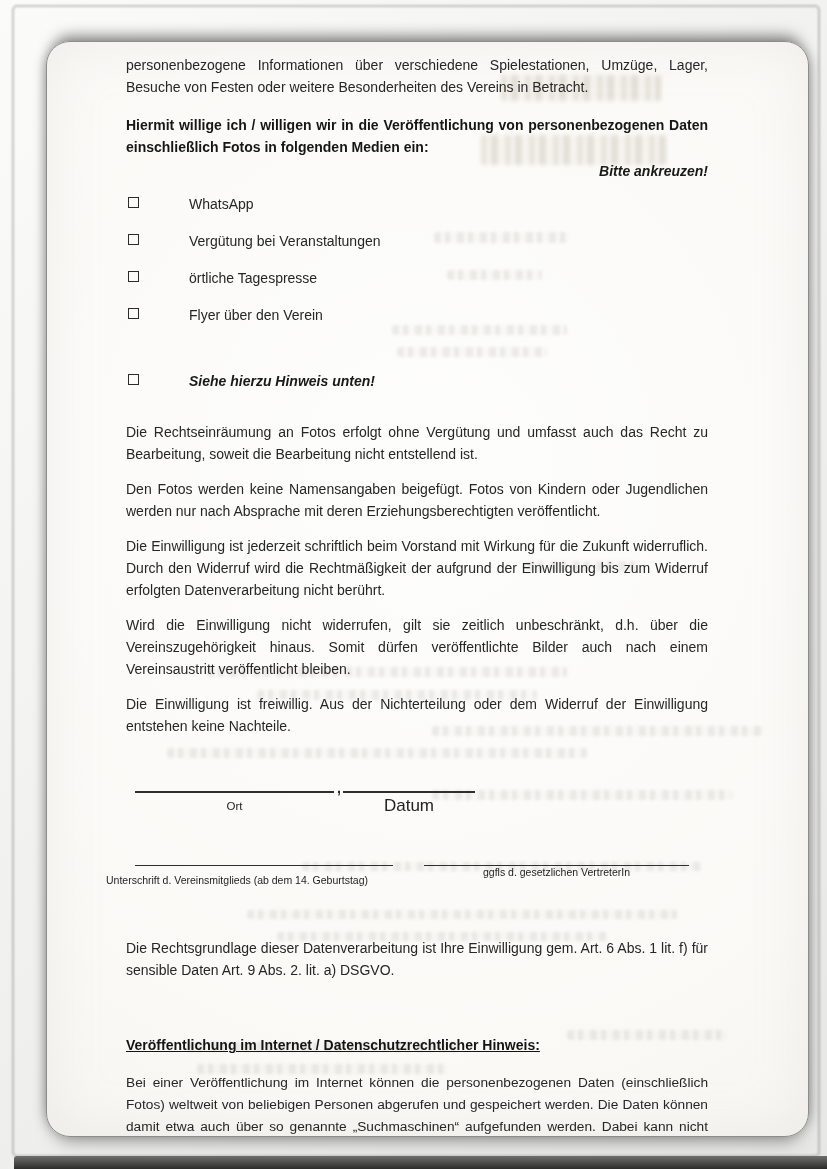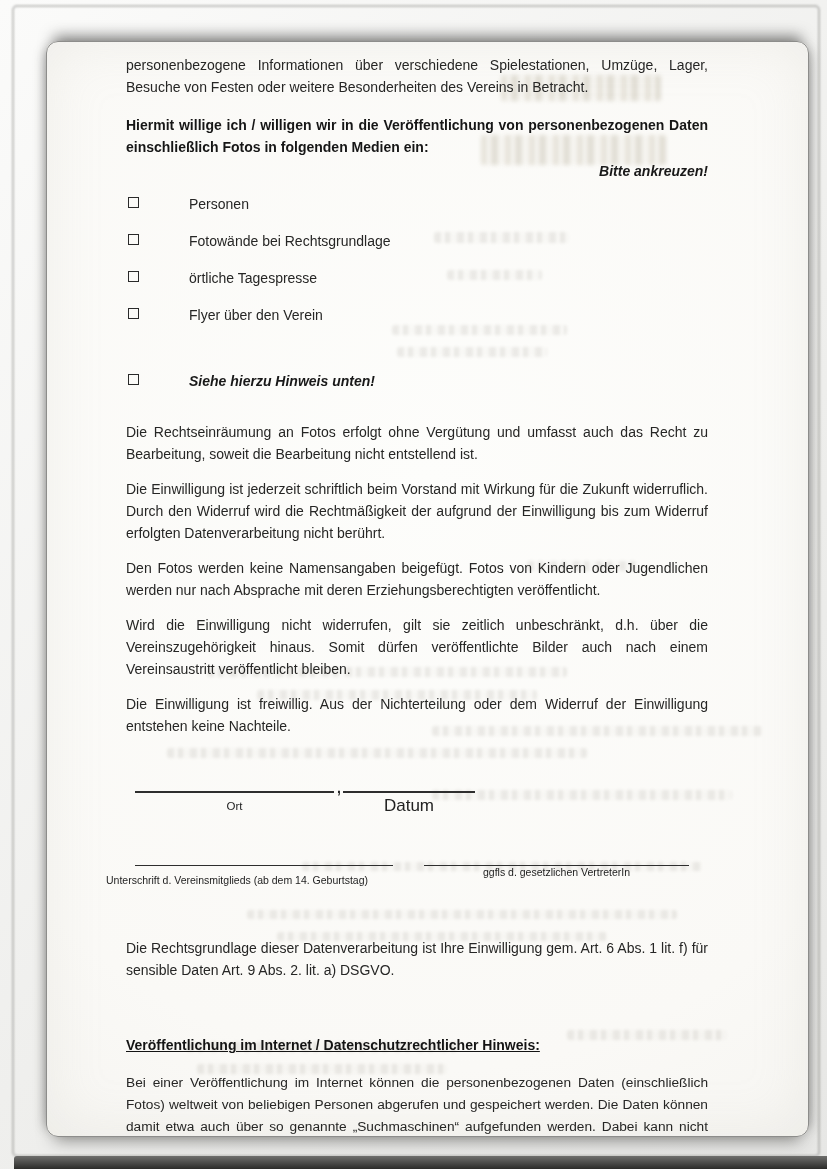--- a/index.html
+++ b/index.html
@@ -18,21 +18,21 @@
   .bottom-bar{
     position:absolute;left:14px;right:0;bottom:0;height:13px;
     background:linear-gradient(#6f6f6d,#2b2b29);
     border-radius:3px 0 0 0;
   }
   
   .page{
     position:absolute;left:46px;top:41px;width:761px;height:1094px;
     background:
       radial-gradient(120% 90% at 50% 40%, #fdfdfb 0%, #faf9f6 60%, #f2f1ed 100%);
-    border:1px solid #8d8d8b;border-radius:12px;
+    border:1px solid #8d8d8b;border-radius:24px;
     box-shadow:
       0 -12px 14px -7px rgba(55,55,53,.60),
       0 12px 16px -8px rgba(55,55,53,.50),
       -9px 0 12px -8px rgba(55,55,53,.40),
       9px 0 12px -8px rgba(55,55,53,.40),
       inset 0 0 55px rgba(190,188,180,.18);
     overflow:hidden;
   }
   .content{
     position:relative;z-index:2;
@@ -119,43 +119,43 @@
 
     <p class="intro">personenbezogene Informationen über verschiedene Spielestationen, Umzüge, Lager, Besuche von Festen oder weitere Besonderheiten des Vereins in Betracht.</p>
 
     <p class="b consent">Hiermit willige ich / willigen wir in die Veröffentlichung von personenbezogenen Daten einschließlich Fotos in folgenden Medien ein:</p>
 
     <p class="instruction">Bitte ankreuzen!</p>
 
     <div class="options">
       <div class="option">
         <span class="cbx"></span>
-        <span class="opt-label">Personen</span>
+        <span class="opt-label">WhatsApp</span>
       </div>
       <div class="option">
         <span class="cbx"></span>
-        <span class="opt-label">Fotowände bei Rechtsgrundlage</span>
+        <span class="opt-label">Vergütung bei Veranstaltungen</span>
       </div>
       <div class="option">
         <span class="cbx"></span>
         <span class="opt-label">örtliche Tagespresse</span>
       </div>
       <div class="option">
         <span class="cbx"></span>
         <span class="opt-label">Flyer über den Verein</span>
       </div>
       <div class="option">
         <span class="cbx"></span>
         <span class="opt-note">Siehe hierzu Hinweis unten!</span>
       </div>
     </div>
 
     <p>Die Rechtseinräumung an Fotos erfolgt ohne Vergütung und umfasst auch das Recht zu Bearbeitung, soweit die Bearbeitung nicht entstellend ist.</p>
+    <p>Den Fotos werden keine Namensangaben beigefügt. Fotos von Kindern oder Jugendlichen werden nur nach Absprache mit deren Erziehungsberechtigten veröffentlicht.</p>
     <p>Die Einwilligung ist jederzeit schriftlich beim Vorstand mit Wirkung für die Zukunft widerruflich. Durch den Widerruf wird die Rechtmäßigkeit der aufgrund der Einwilligung bis zum Widerruf erfolgten Datenverarbeitung nicht berührt.</p>
-    <p>Den Fotos werden keine Namensangaben beigefügt. Fotos von Kindern oder Jugendlichen werden nur nach Absprache mit deren Erziehungsberechtigten veröffentlicht.</p>
     <p>Wird die Einwilligung nicht widerrufen, gilt sie zeitlich unbeschränkt, d.h. über die Vereinszugehörigkeit hinaus. Somit dürfen veröffentlichte Bilder auch nach einem Vereinsaustritt veröffentlicht bleiben.</p>
     <p>Die Einwilligung ist freiwillig. Aus der Nichterteilung oder dem Widerruf der Einwilligung entstehen keine Nachteile.</p>
 
     <div class="sig1">
       <span class="line-a"></span>
       <span class="comma">,</span>
       <span class="line-b"></span>
       <span class="lab-ort">Ort</span>
       <span class="lab-datum">Datum</span>
     </div>

